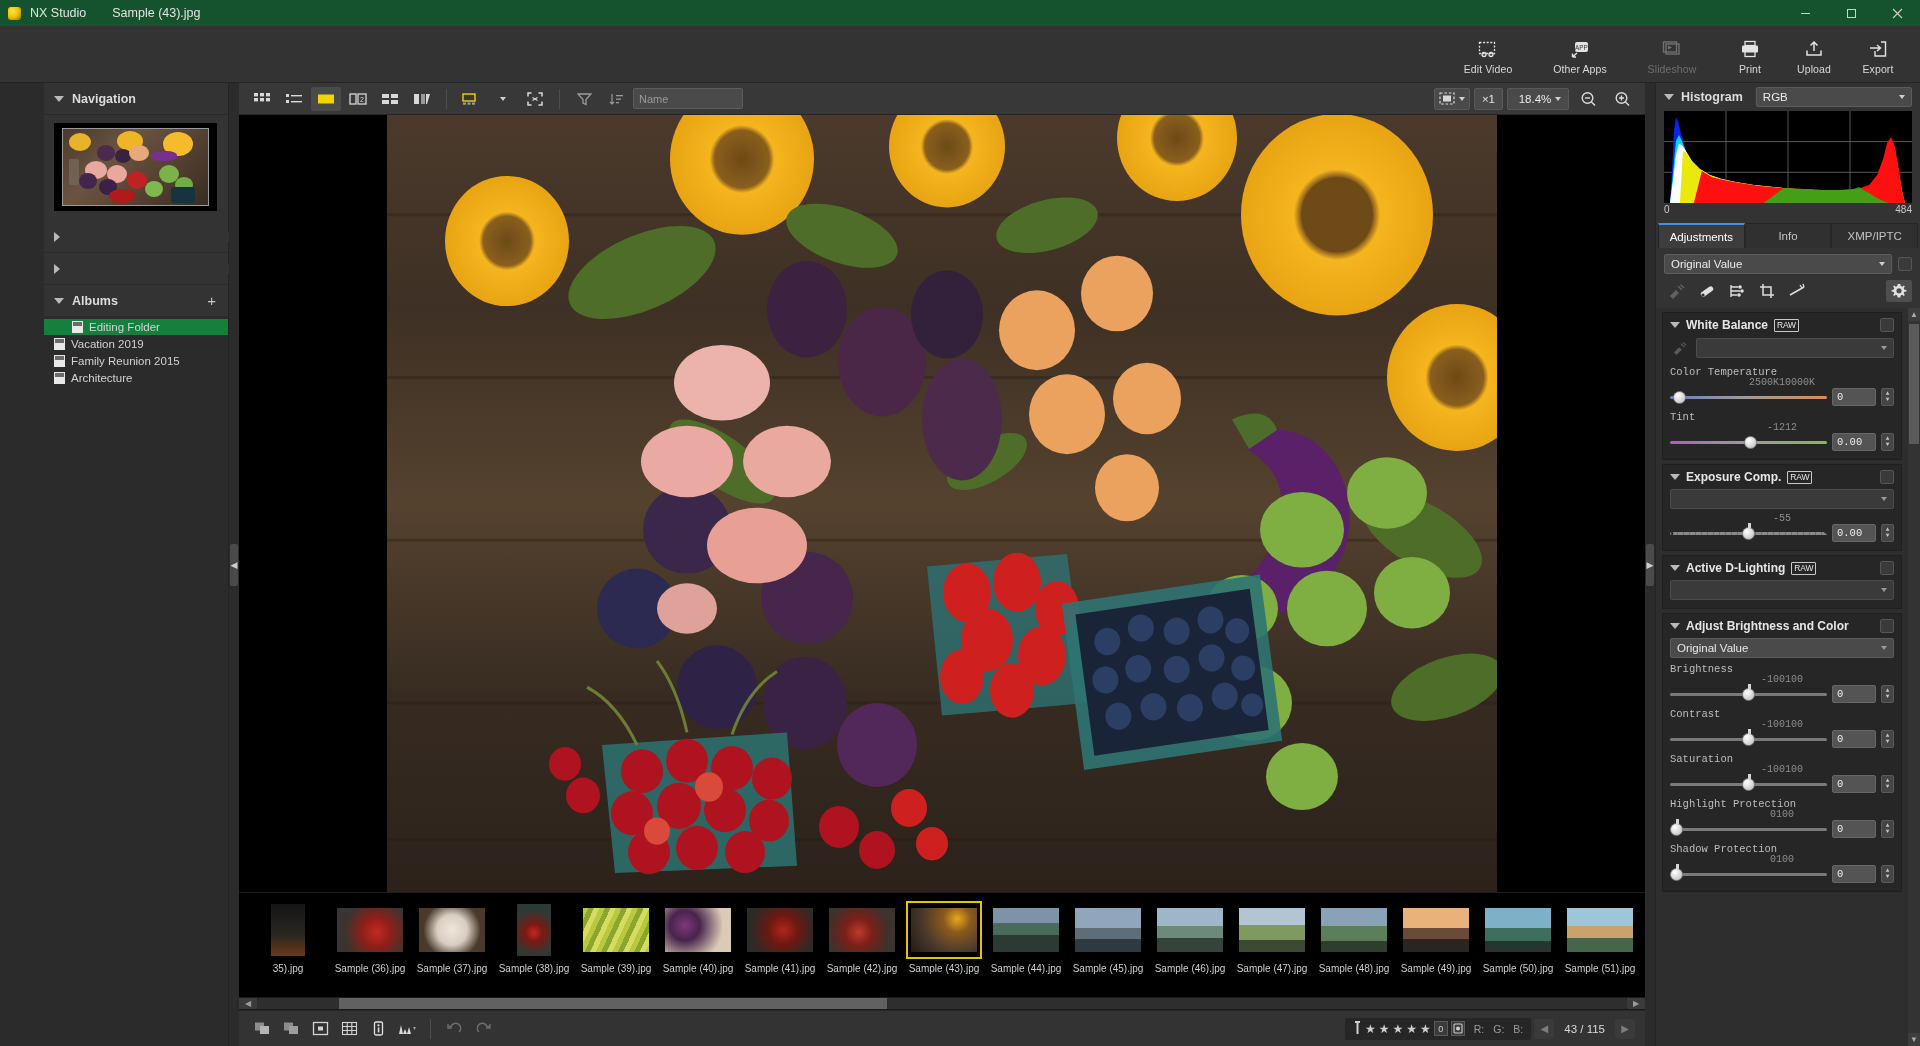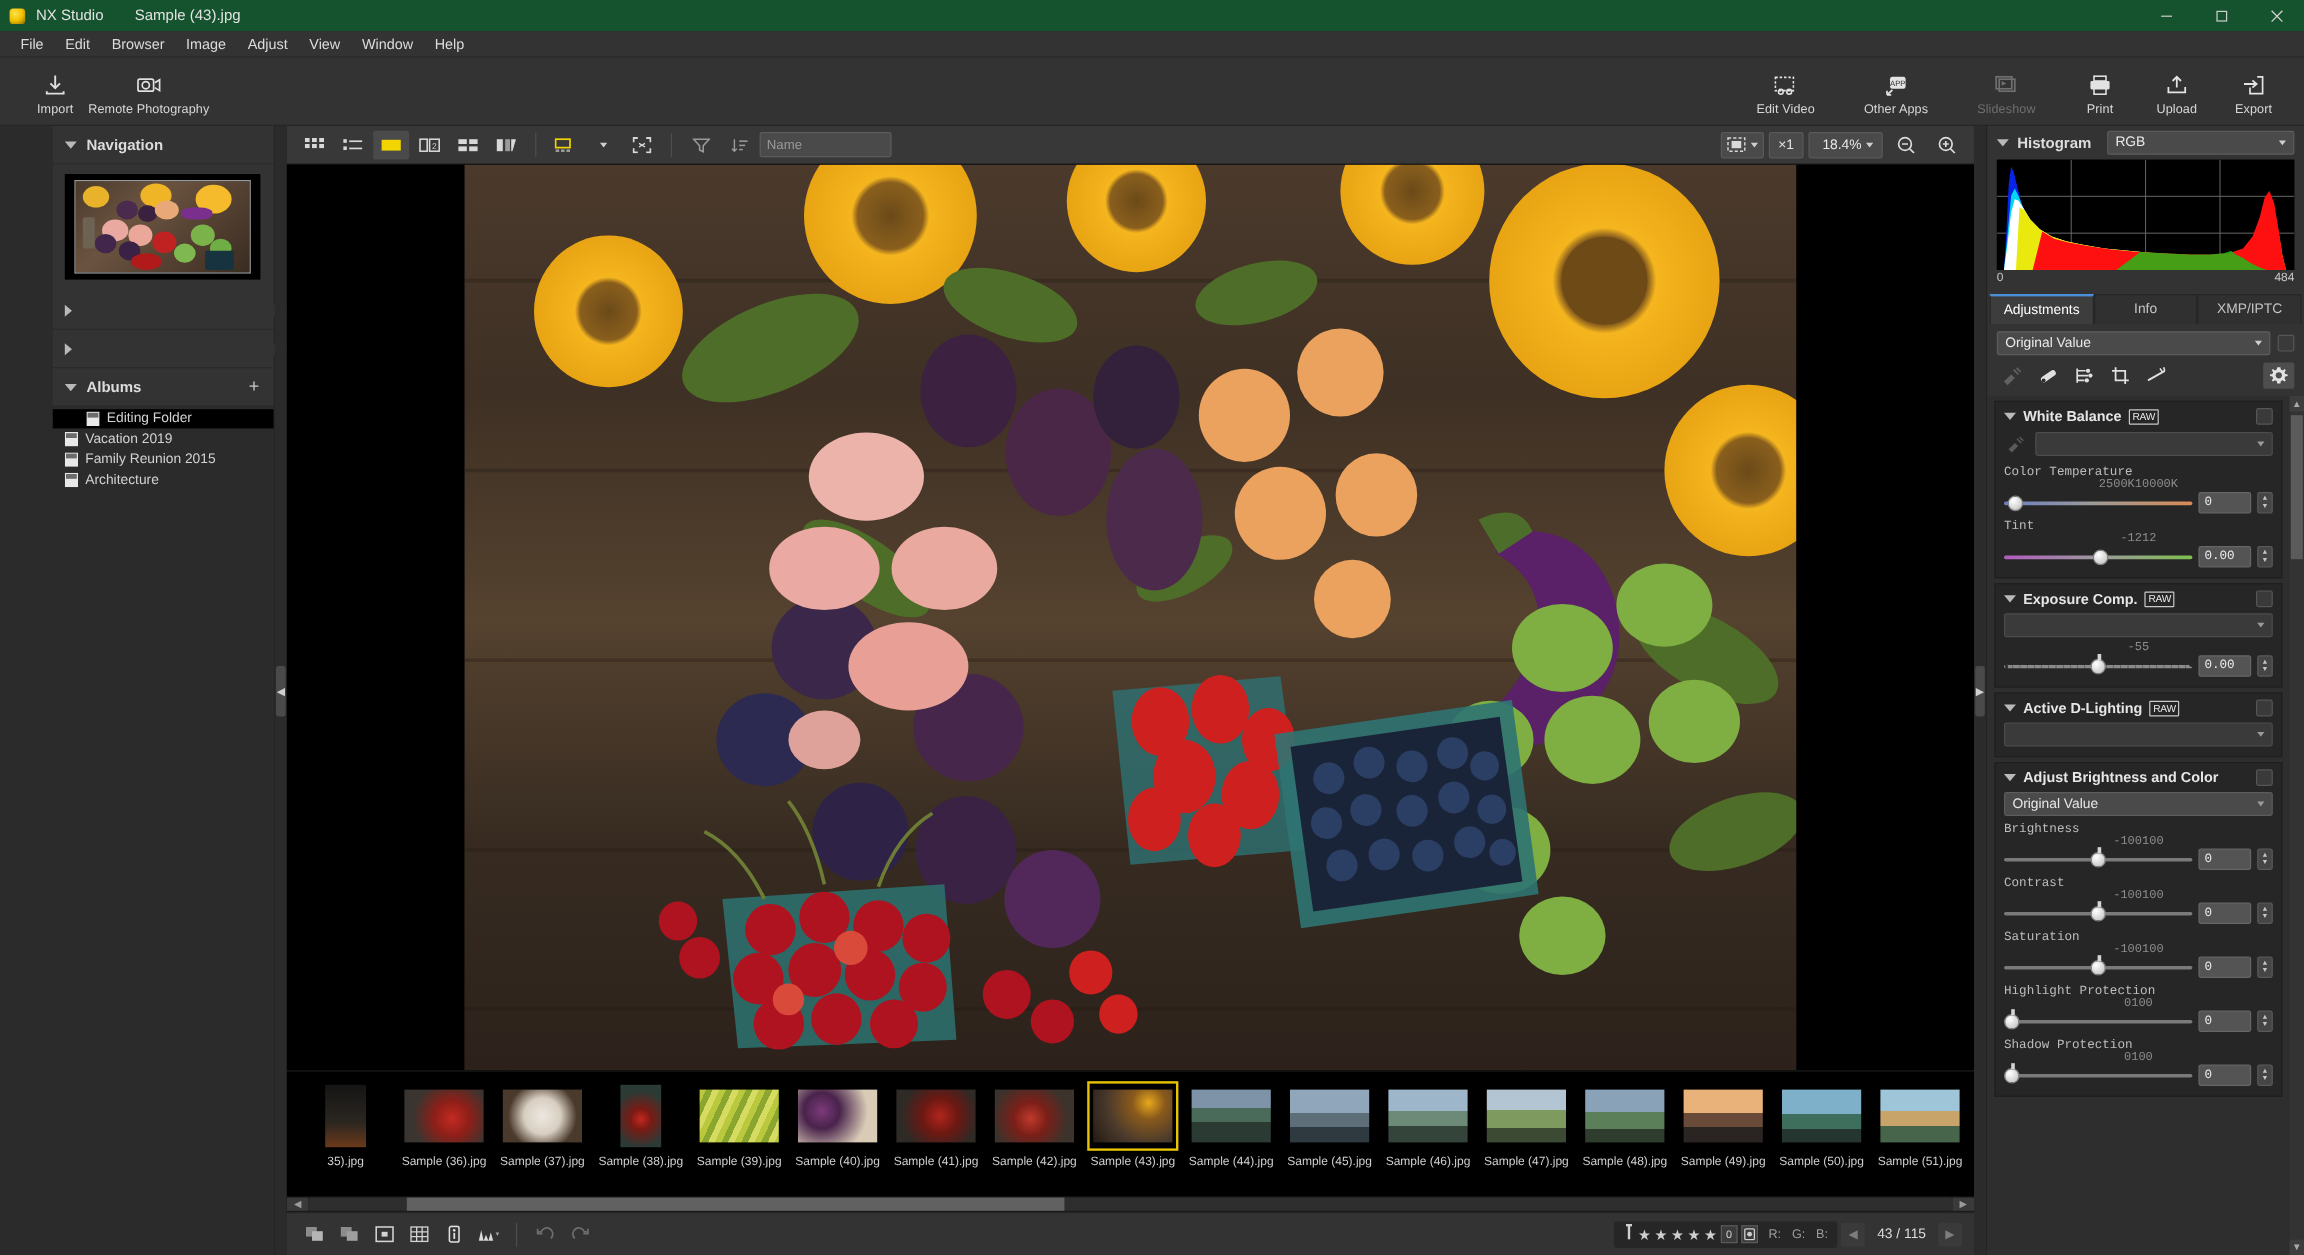--- a/index.html
+++ b/index.html
@@ -58,21 +58,21 @@
   .tri.right { border-top:5px solid transparent; border-bottom:5px solid transparent; border-left:6px solid #b9b9b9; }
   .nav-thumb-wrap { padding:8px 10px 10px 10px; background:#333; }
   .nav-thumb { width:163px; height:88px; background:#000; display:flex;align-items:center;justify-content:center; }
   .nav-thumb .inner { width:147px;height:78px; border:1px solid #9a9a9a; overflow:hidden; position:relative;
      background:linear-gradient(135deg,#4a3a2c 0%,#6b5340 35%,#3a2c21 100%); }
   .nav-thumb .inner .blob { position:absolute; border-radius:50%; }
   .lp-plus { margin-left:auto; margin-right:12px; font-size:15px; color:#c9c9c9; font-weight:normal; }
   .album-list { background:#2b2b2b; padding:2px 0 0 0; flex:1; }
   .album-item { height:13.5px; display:flex; align-items:center; gap:6px; padding-left:10px;
     font-size:11.5px; color:#d2d2d2; height:16px; margin-bottom:1px;}
-  .album-item.sel { background:#000000;padding-left:28px; }
+  .album-item.sel { background:#15803d;padding-left:28px; }
   .alb-ic { width:11px;height:12px;background:#e8e8e8; flex:none; position:relative;
             clip-path: polygon(0 0,100% 0,100% 100%,0 100%); }
   .alb-ic:after{content:"";position:absolute;left:1px;top:1px;width:9px;height:4px;background:#6b6b6b;}
 
   
   .splitter { width:10px; background:#2b2b2b; position:relative; flex:none; }
   .splitter .grab { position:absolute; top:50%; transform:translateY(-50%); left:1px;
     width:8px; height:42px; background:#4a4a4a; border-radius:2px;
     display:flex;align-items:center;justify-content:center; color:#cfcfcf; font-size:9px;}
 
@@ -212,53 +212,22 @@
           <rect x="1.5" y="1.5" width="8" height="8" fill="none" stroke="#cfcfcf" stroke-width="1"></rect>
         </svg>
     </div>
     <div class="tb-btn close">
       <svg width="11" height="11" viewBox="0 0 11 11">
           <path d="M1 1 L10 10 M10 1 L1 10" stroke="#cfcfcf" stroke-width="1.1"></path>
         </svg>
     </div>
   </div>
 
-  <div class="menubar">
-    <div class="menu-item">File</div>
-    <div class="menu-item">Edit</div>
-    <div class="menu-item">Browser</div>
-    <div class="menu-item">Image</div>
-    <div class="menu-item">Adjust</div>
-    <div class="menu-item">View</div>
-    <div class="menu-item">Window</div>
-    <div class="menu-item">Help</div>
-  </div>
 
   <div class="ribbon">
-    <div class="ribbon-left">
-      <div class="rb">
-        <div class="ic">
-          <svg width="20" height="20" viewBox="0 0 20 20">
-              <path d="M10 2 L10 12 M6 8.5 L10 12.5 L14 8.5" stroke="#e0e0e0" stroke-width="1.6" fill="none"></path>
-              <path d="M3 15 L3 17 L17 17 L17 15" stroke="#e0e0e0" stroke-width="1.6" fill="none"></path>
-            </svg>
-        </div>
-        <div class="lbl">Import</div>
-      </div>
-      <div class="rb wide">
-        <div class="ic">
-          <svg width="22" height="20" viewBox="0 0 22 20">
-              <rect x="2" y="5" width="13" height="10" rx="1.5" fill="none" stroke="#e0e0e0" stroke-width="1.4"></rect>
-              <circle cx="8.5" cy="10" r="3" fill="none" stroke="#e0e0e0" stroke-width="1.4"></circle>
-              <path d="M16 8 L20 5.5 L20 14.5 L16 12" fill="none" stroke="#e0e0e0" stroke-width="1.4"></path>
-            </svg>
-        </div>
-        <div class="lbl">Remote Photography</div>
-      </div>
-    </div>
     <div class="ribbon-right">
       <div class="rb wide">
         <div class="ic">
           <svg width="22" height="20" viewBox="0 0 22 20">
               <rect x="2.5" y="3.5" width="15" height="11" fill="none" stroke="#e3e3e3" stroke-width="1.3" stroke-dasharray="2 1.6"></rect>
               <circle cx="7" cy="15.5" r="2" fill="none" stroke="#e3e3e3" stroke-width="1.3"></circle>
               <circle cx="14" cy="15.5" r="2" fill="none" stroke="#e3e3e3" stroke-width="1.3"></circle>
             </svg>
         </div>
         <div class="lbl">Edit Video</div>

